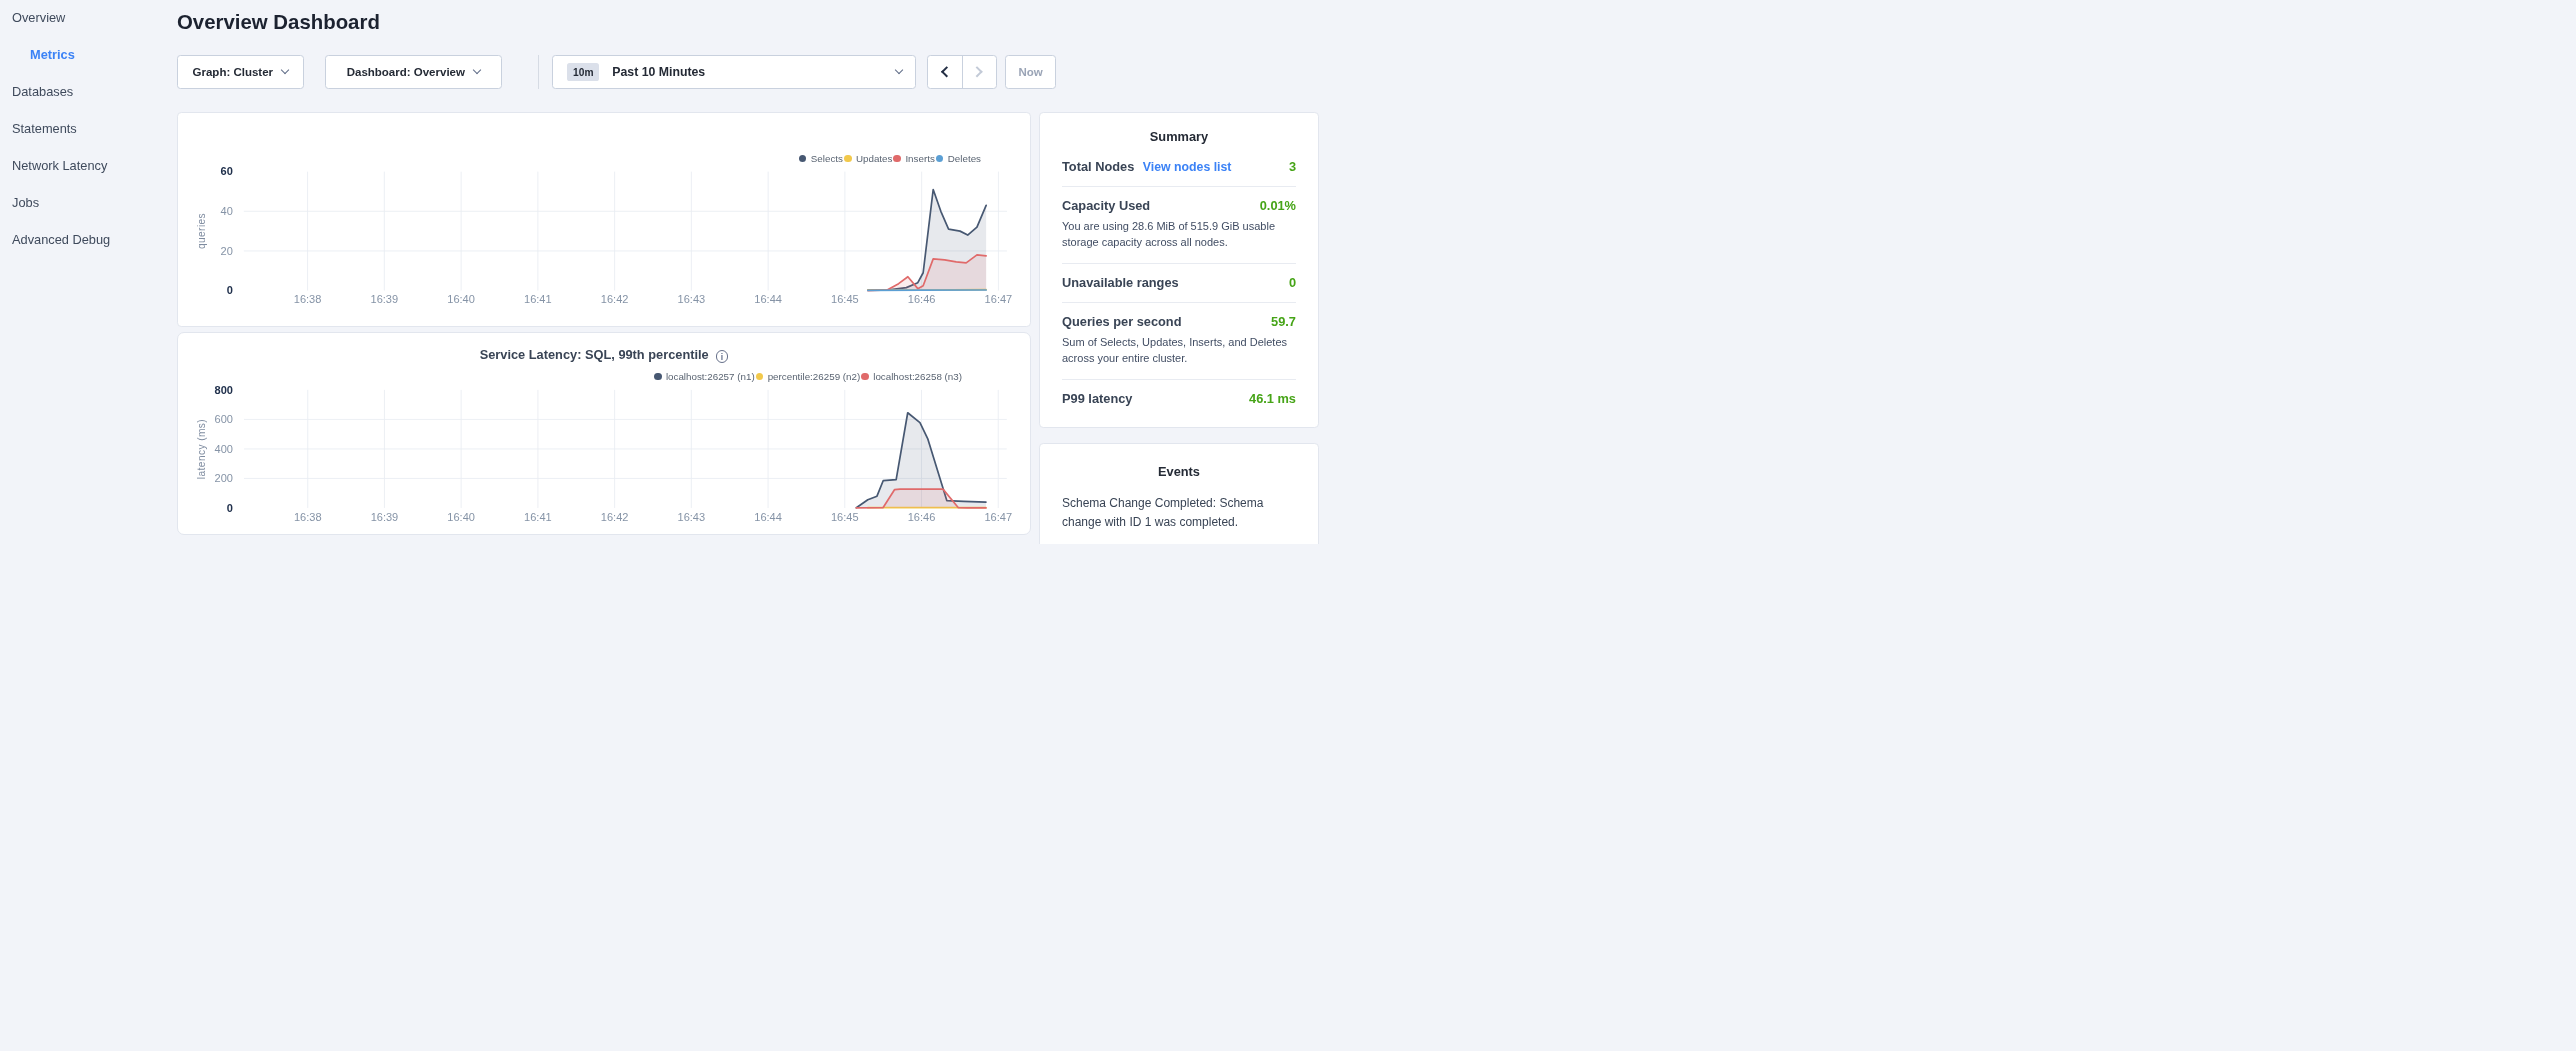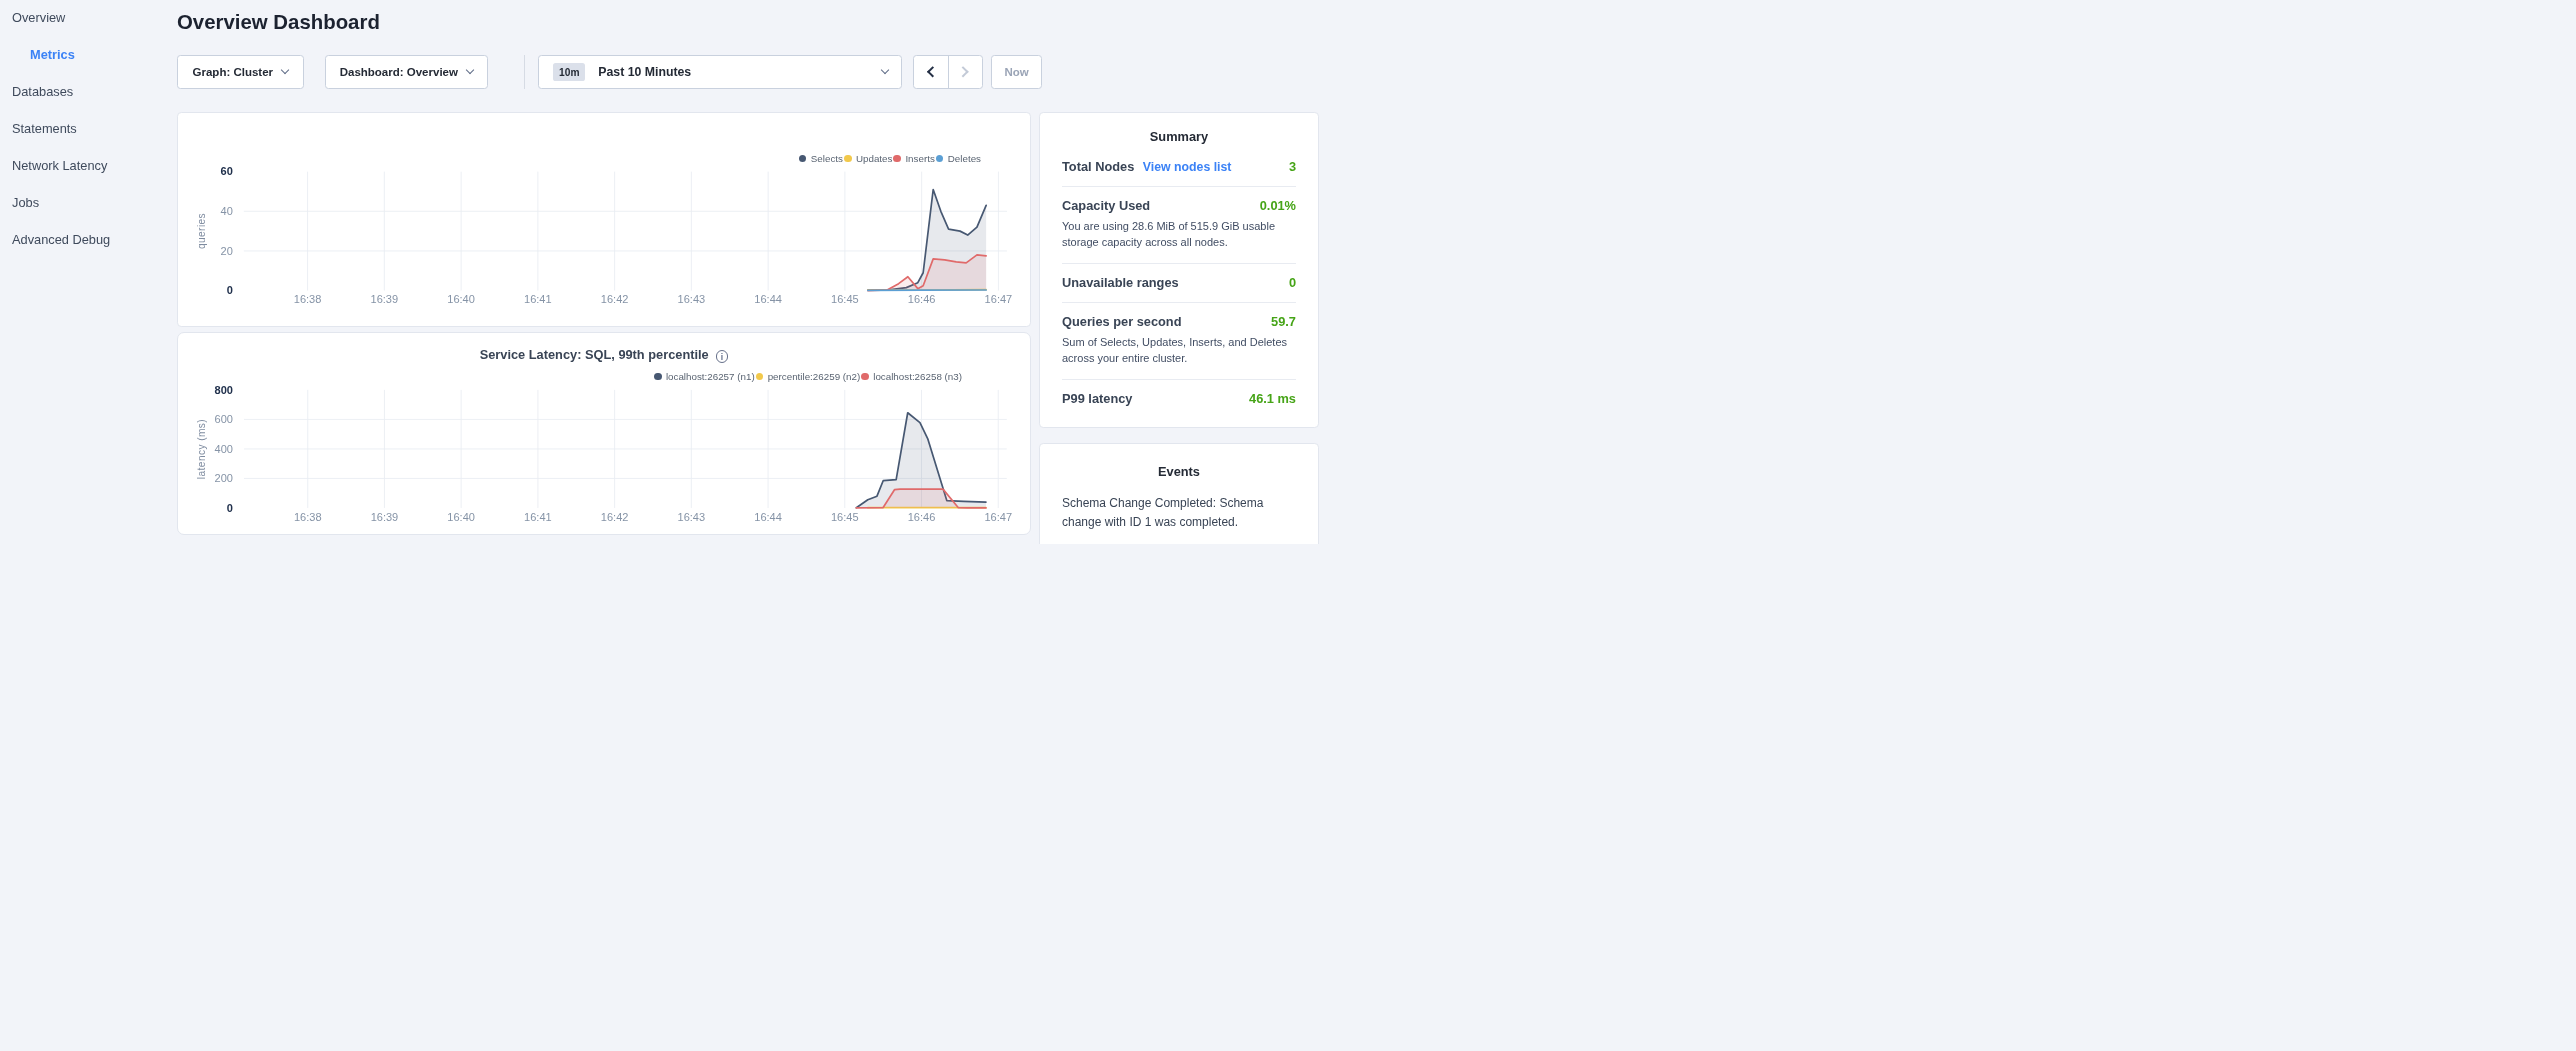--- a/index.html
+++ b/index.html
@@ -18,21 +18,21 @@
 
   
   .page-title { position:absolute; left:177px; top:11px; font-size:20.4px; font-weight:bold; color:#1c2230; }
   .toolbar { position:absolute; left:177px; top:55px; height:34px; display:flex; align-items:center; }
   .dd {
     height:34px; background:#fff; border:0.9px solid #c9d1de; border-radius:3.4px;
     display:flex; align-items:center; justify-content:center;
     font-size:11.5px; font-weight:bold; color:#242a35; cursor:pointer;
   }
   .dd1 { width:127px; margin-right:21px; }
-  .dd2 { width:163px; margin-right:36px; }
+  .dd2 { width:177px; margin-right:36px; }
   .vdiv { width:0.9px; height:34px; background:#d6dbe4; margin-right:13.6px; }
   .timepicker {
     width:364px; height:34px; background:#fff; border:0.9px solid #c9d1de; border-radius:3.4px;
     display:flex; align-items:center; padding:0 13.6px; margin-right:10.2px; cursor:pointer;
   }
   .badge { background:#dbe0ea; border-radius:2.6px; font-size:10.2px; font-weight:bold; color:#242a35; padding:3.4px 6px; margin-right:12.8px; }
   .tp-label { font-size:12.3px; font-weight:bold; color:#242a35; }
   .chev {
     display:inline-block; width:6px; height:6px;
     border-right:1.4px solid #5f6c87; border-bottom:1.4px solid #5f6c87;

